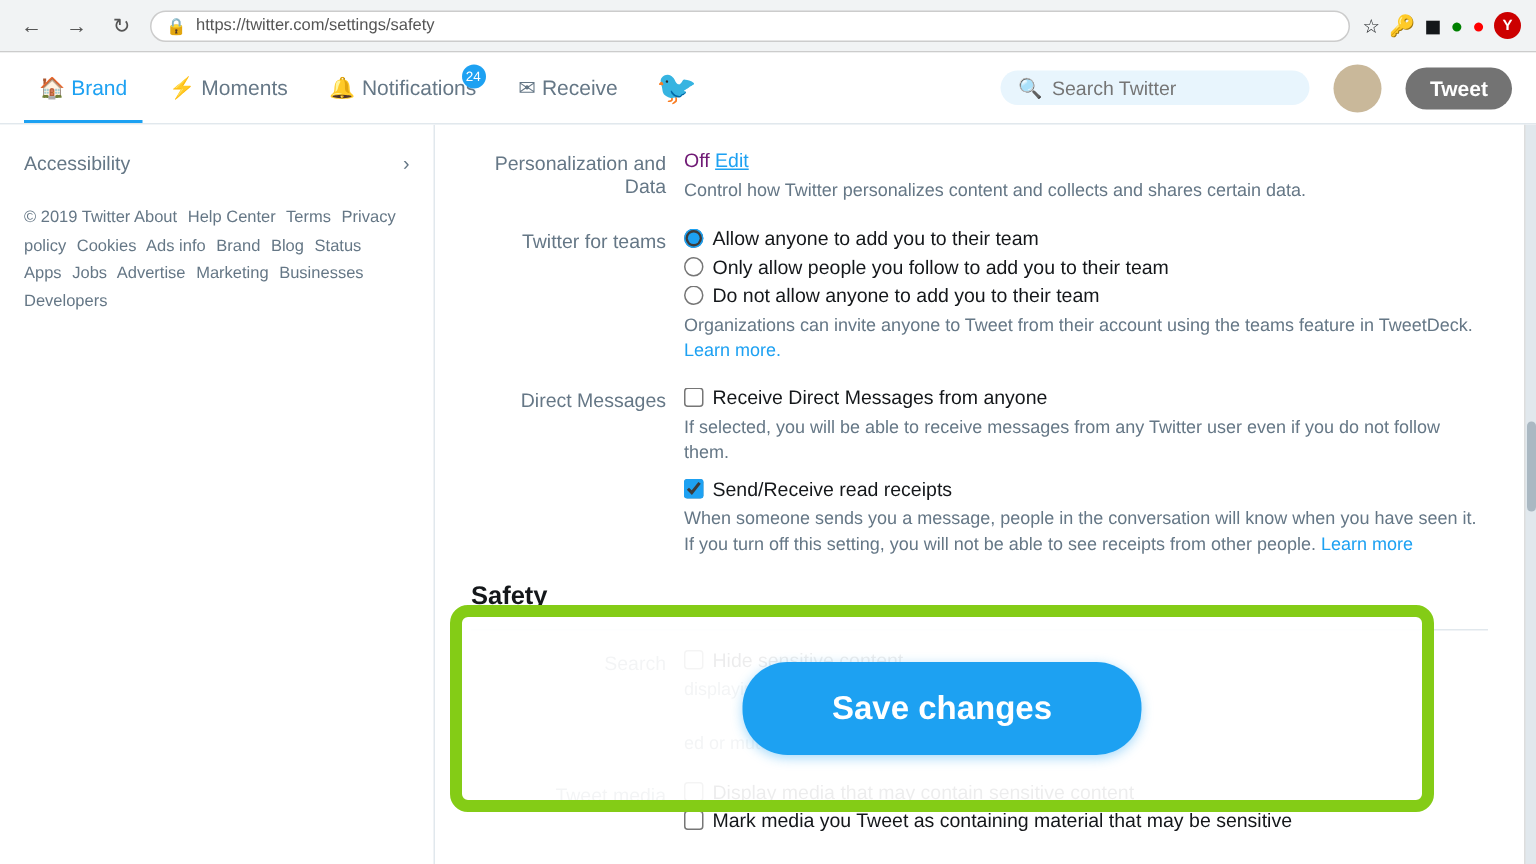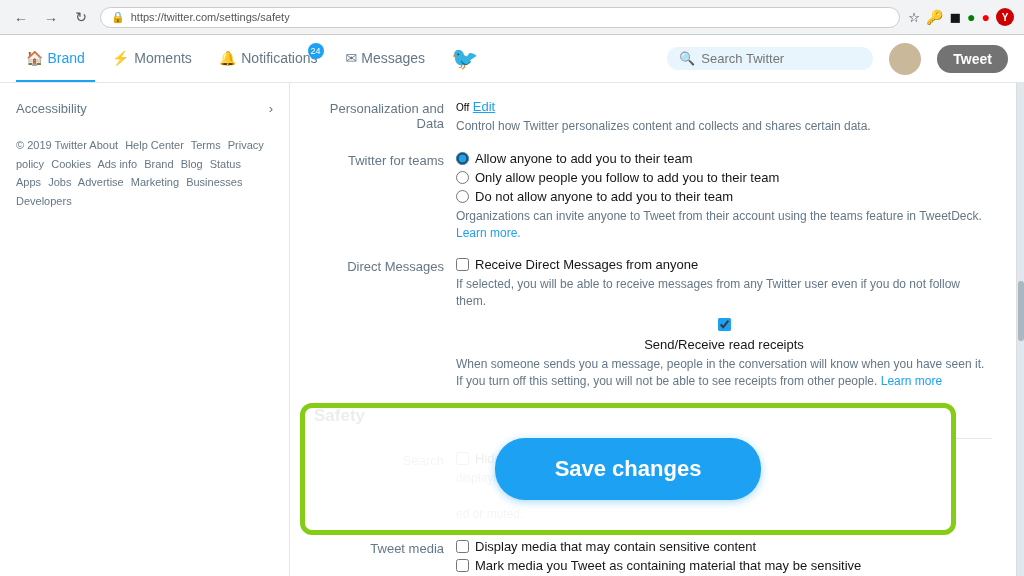--- a/index.html
+++ b/index.html
@@ -148,21 +148,21 @@
       width: 130px;
       min-width: 130px;
       font-size: 13px;
       color: #657786;
       text-align: right;
       padding-top: 2px;
     }
     .settings-content { flex: 1; }
     .settings-content p { font-size: 12px; color: #657786; margin-top: 4px; line-height: 1.4; }
     .settings-content .edit-link { color: #1da1f2; cursor: pointer; font-size: 13px; }
-    .settings-content .off-text { color: #000000; font-size: 10px; }
+    .settings-content .off-text { color: #701a75; font-size: 13px; }
     .learn-more { color: #1da1f2; font-size: 12px; cursor: pointer; text-decoration: none; }
 
     .radio-option { display: flex; align-items: center; gap: 6px; margin-bottom: 4px; font-size: 13px; color: #14171a; }
     .radio-option input[type="radio"] { accent-color: #1da1f2; }
 
     .checkbox-option { display: flex; align-items: center; gap: 6px; margin-bottom: 4px; font-size: 13px; color: #14171a; }
     .checkbox-option input[type="checkbox"] { accent-color: #1da1f2; }
 
     .section-title {
       font-size: 17px;
@@ -190,21 +190,21 @@
       left: 1px;
     }
 
     
     .save-overlay {
       position: absolute;
       top: 320px;
       left: 10px;
       right: 60px;
       background: rgba(255,255,255,0.92);
-      border: 5px solid #84cc16;
+      border: 8px solid #84cc16;
       border-radius: 12px;
       padding: 30px 20px;
       display: flex;
       align-items: center;
       justify-content: center;
       z-index: 10;
     }
     .save-changes-big {
       background: #1da1f2;
       color: white;
@@ -255,21 +255,21 @@
     <span>⚡</span>
     <span>Moments</span>
   </div>
   <div class="nav-item" style="position:relative;">
     <span>🔔</span>
     <span>Notifications</span>
     <span class="notif-badge">24</span>
   </div>
   <div class="nav-item">
     <span>✉</span>
-    <span>Messages</span>
+    <span>Receive</span>
   </div>
   <div class="twitter-logo">🐦</div>
   <div class="search-bar">
     <span style="color:#1da1f2;">🔍</span>
     <input type="text" placeholder="Search Twitter" style="">
   </div>
   <div class="avatar-circle"></div>
   <button class="tweet-btn">Tweet</button>
 </div>
 
@@ -335,21 +335,21 @@
     </div>
 
     <div class="settings-row">
       <div class="settings-label">Direct Messages</div>
       <div class="settings-content">
         <div class="checkbox-option">
           <input type="checkbox" style="">
           <span>Receive Direct Messages from anyone</span>
         </div>
         <p>If selected, you will be able to receive messages from any Twitter user even if you do not follow them.</p>
-        <div class="checkbox-option" style="margin-top:8px;flex-direction:column;">
+        <div class="checkbox-option" style="margin-top:8px;">
           <input type="checkbox" checked="" style="">
           <span>Send/Receive read receipts</span>
         </div>
         <p>
           <span>When someone sends you a message, people in the conversation will know when you have seen it. If you turn off this setting, you will not be able to see receipts from other people.</span>
           <a href="#" class="learn-more">Learn more</a>
         </p>
       </div>
     </div>
 

